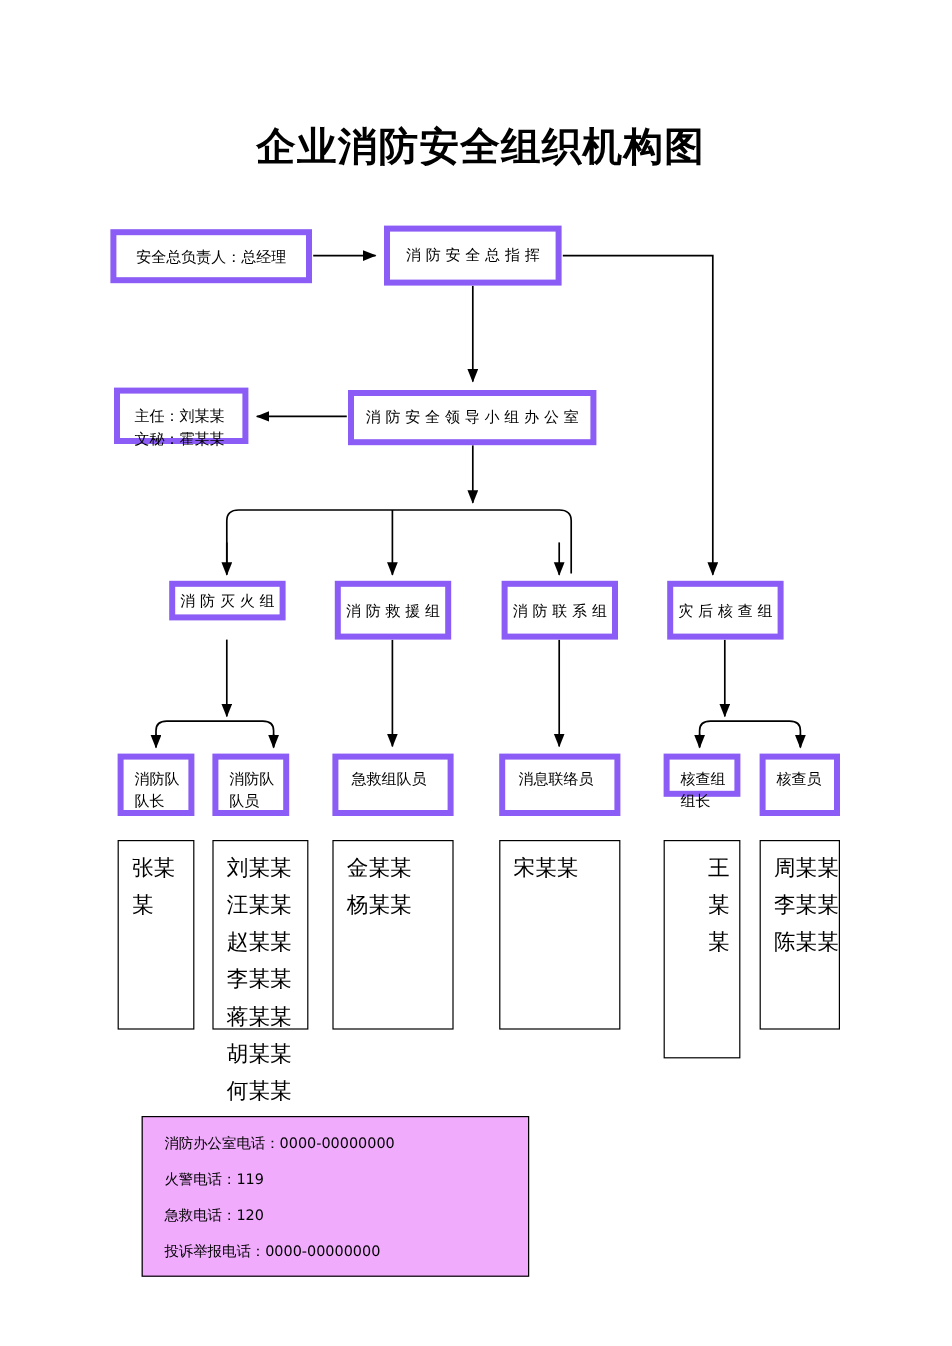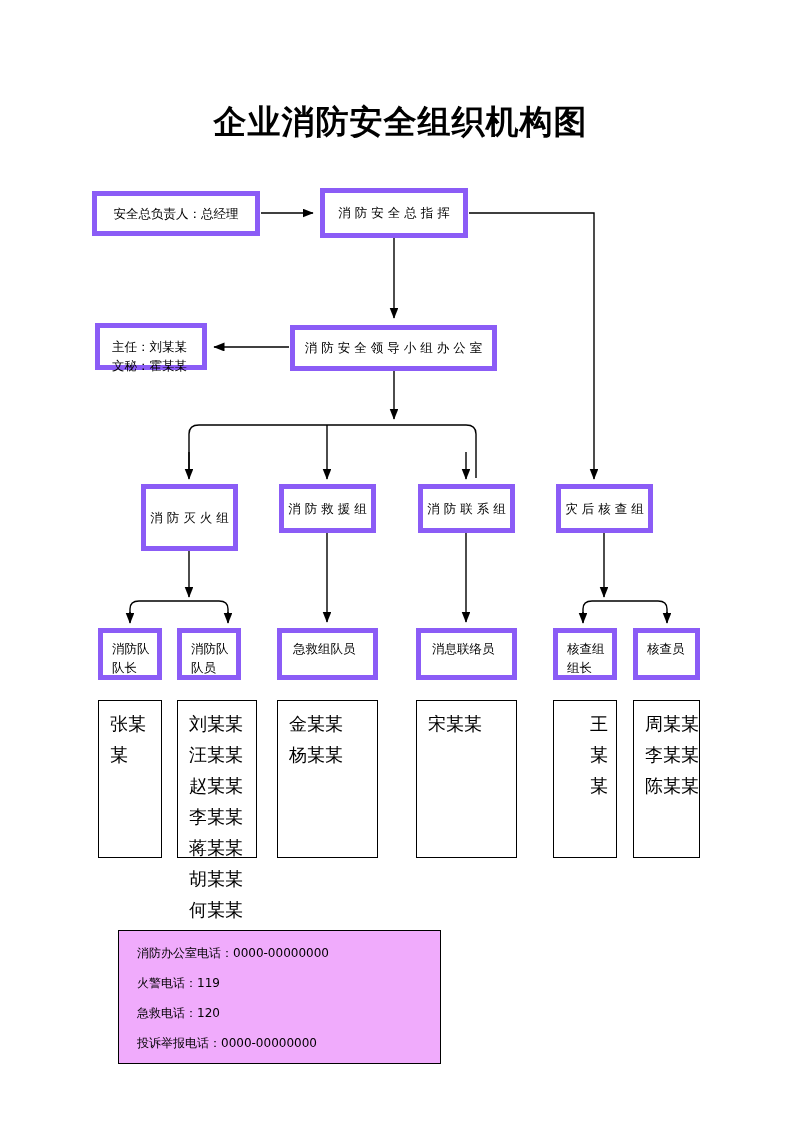--- a/index.html
+++ b/index.html
@@ -149,21 +149,21 @@
 
   <div class="box spaced" style="left:290px; top:325px; width:207px; height:46px;">
     <span class="inner">消防安全领导小组办公室</span>
   </div>
 
   <div class="box left-align" style="left:95px; top:323px; width:112px; height:47px;">
     <span class="inner">主任：刘某某
 文秘：霍某某</span>
   </div>
 
-  <div class="box spaced" style="left:141px; top:484px; width:97px; height:67px;">
+  <div class="box spaced" style="left:141px; top:484px; width:97px; height:33px;">
     <span class="inner">消防灭火组</span>
   </div>
   <div class="box spaced" style="left:279px; top:484px; width:97px; height:49px;">
     <span class="inner">消防救援组</span>
   </div>
   <div class="box spaced" style="left:418px; top:484px; width:97px; height:49px;">
     <span class="inner">消防联系组</span>
   </div>
   <div class="box spaced" style="left:556px; top:484px; width:97px; height:49px;">
     <span class="inner">灾后核查组</span>
@@ -176,40 +176,40 @@
   <div class="box left-align" style="left:177px; top:628px; width:64px; height:52px; padding:6px 0 0 9px;">
     <span class="inner">消防队
 队员</span>
   </div>
   <div class="box left-align" style="left:277px; top:628px; width:101px; height:52px; padding:6px 0 0 11px;">
     <span class="inner">急救组队员</span>
   </div>
   <div class="box left-align" style="left:416px; top:628px; width:101px; height:52px; padding:6px 0 0 11px;">
     <span class="inner">消息联络员</span>
   </div>
-  <div class="box left-align" style="left:553px; top:628px; width:64px; height:52px; padding:6px 0 0 9px;">
+  <div class="box left-align" style="left:553px; top:628px; width:64px; height:36px; padding:6px 0 0 9px;">
     <span class="inner">核查组
 组长</span>
   </div>
   <div class="box left-align" style="left:633px; top:628px; width:67px; height:52px; padding:6px 0 0 9px;">
     <span class="inner">核查员</span>
   </div>
 
   <div class="namebox" style="left:98px; top:700px; width:64px; height:158px;">张某某</div>
   <div class="namebox" style="left:177px; top:700px; width:80px; height:158px;">刘某某
 汪某某
 赵某某
 李某某
 蒋某某
 胡某某
 何某某</div>
   <div class="namebox" style="left:277px; top:700px; width:101px; height:158px;">金某某
 杨某某</div>
   <div class="namebox" style="left:416px; top:700px; width:101px; height:158px;">宋某某</div>
-  <div class="namebox" style="left:553px; top:700px; width:64px; height:158px;padding-left:36px;">王某某</div>
+  <div class="namebox" style="left:553px; top:700px; width:64px; height:182px;padding-left:36px;">王某某</div>
   <div class="namebox" style="left:633px; top:700px; width:67px; height:158px;">周某某
 李某某
 陈某某</div>
 
   <div class="contact" style="left:118px; top:930px; width:323px; height:134px;">
     <div class="line">消防办公室电话：0000-00000000</div>
     <div class="line">火警电话：119</div>
     <div class="line">急救电话：120</div>
     <div class="line">投诉举报电话：0000-00000000</div>
   </div>

